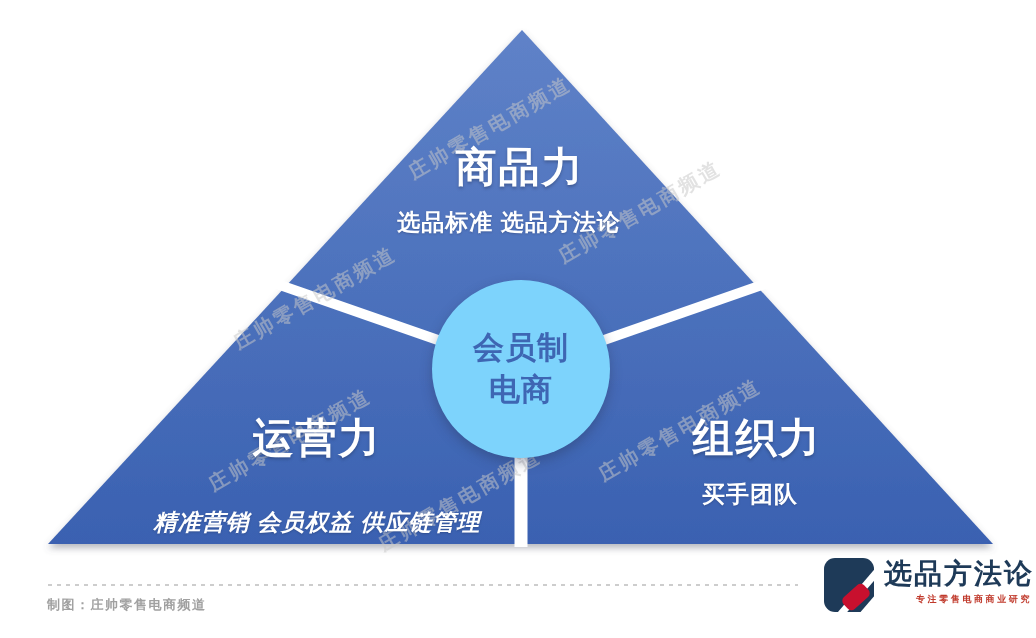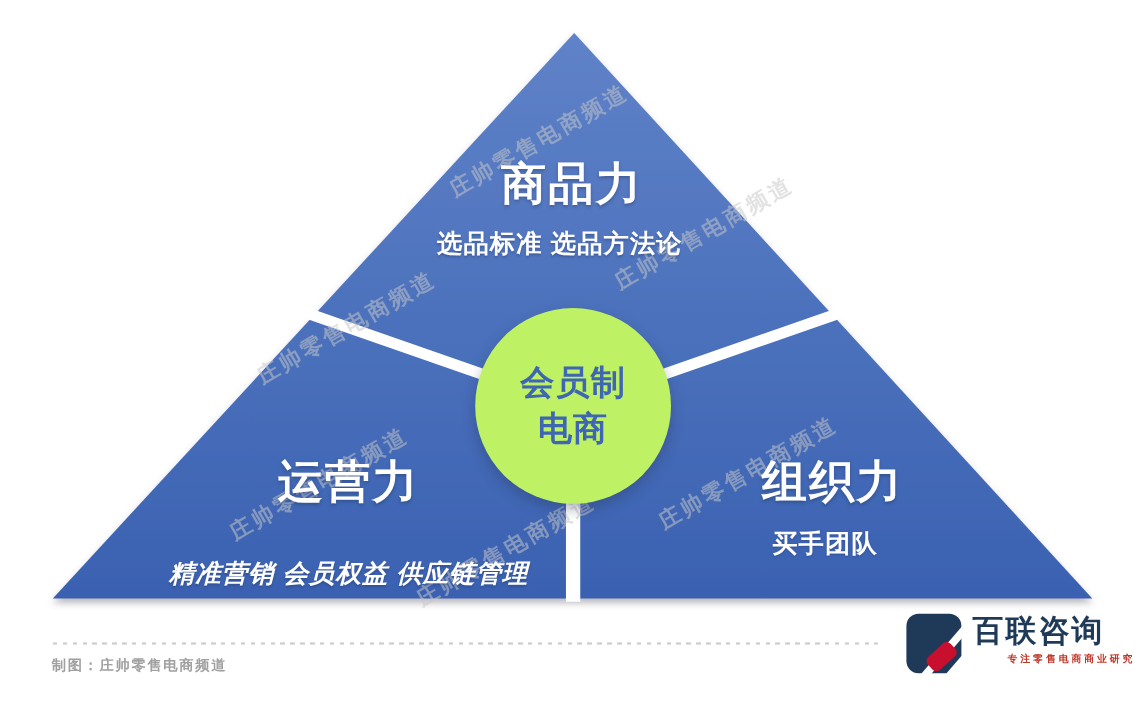--- a/index.html
+++ b/index.html
@@ -16,21 +16,21 @@
     font-size: 20px; font-weight: 600; letter-spacing: 3px;
     color: rgba(200,200,200,0.52);
     transform: translate(-50%, -50%) rotate(-30deg);
     white-space: nowrap; pointer-events: none;
   }
 
   
   .hub {
     position: absolute; z-index: 2;
     left: 432px; top: 280px; width: 178px; height: 178px;
-    background: #bef264; border-radius: 50%;
+    background: #7dd3fc; border-radius: 50%;
     box-shadow: 0 5px 12px rgba(40,50,80,0.35);
     display: flex; align-items: center; justify-content: center;
   }
   .hub-text {
     text-align: center; font-weight: bold; font-size: 31px;
     line-height: 1.36; color: #3e66b3; letter-spacing: 1px;
   }
 
   
   .label { position: absolute; z-index: 3; transform: translate(-50%, -50%);
@@ -121,18 +121,18 @@
   <div class="credit">制图：庄帅零售电商频道</div>
 
   <div class="brand">
     <svg class="brand-icon" viewBox="0 0 54 58">
       <rect x="2" y="2" width="50" height="54" rx="11" fill="#1e3a58"></rect>
       <line x1="12" y1="66" x2="60" y2="10" stroke="#ffffff" stroke-width="7"></line>
       <line x1="26" y1="76" x2="68" y2="27" stroke="#ffffff" stroke-width="7"></line>
       <rect x="20" y="33" width="28" height="16" rx="5" fill="#c8102e" transform="rotate(-42 34 41)"></rect>
     </svg>
     <div class="brand-words">
-      <div class="brand-name">百联咨询</div>
+      <div class="brand-name">选品方法论</div>
       <div class="brand-tagline">专注零售电商商业研究</div>
     </div>
   </div>
 
 </div>
 
 </body></html>

